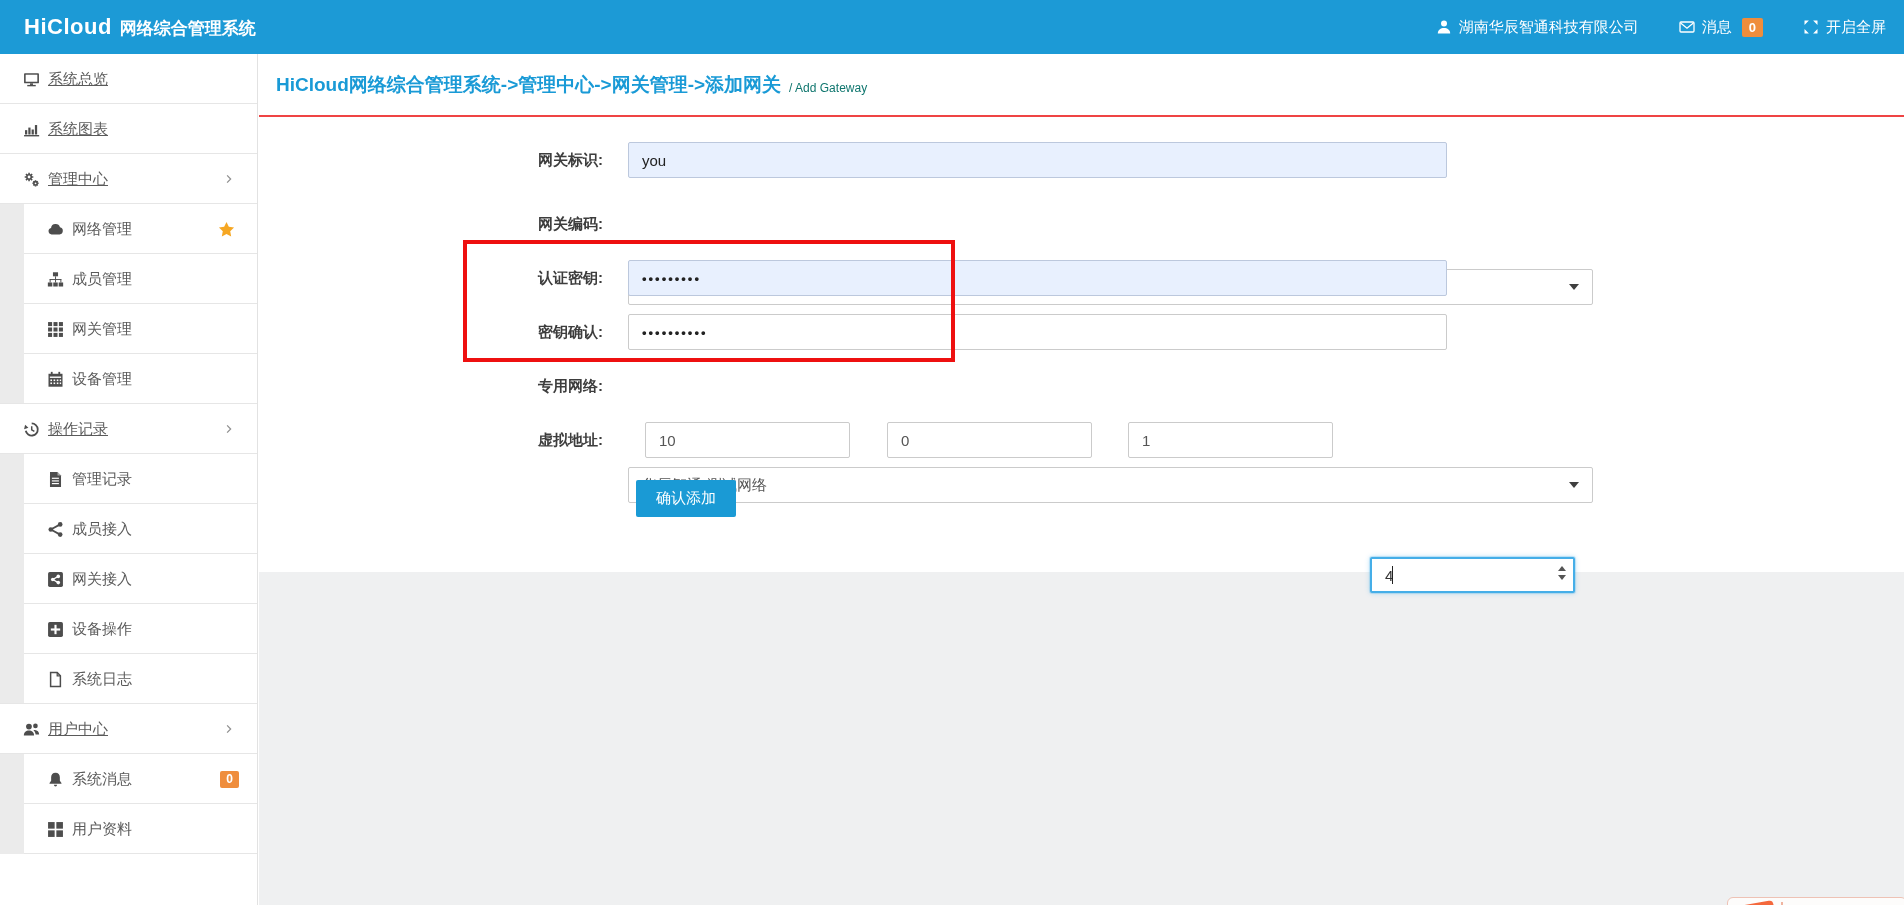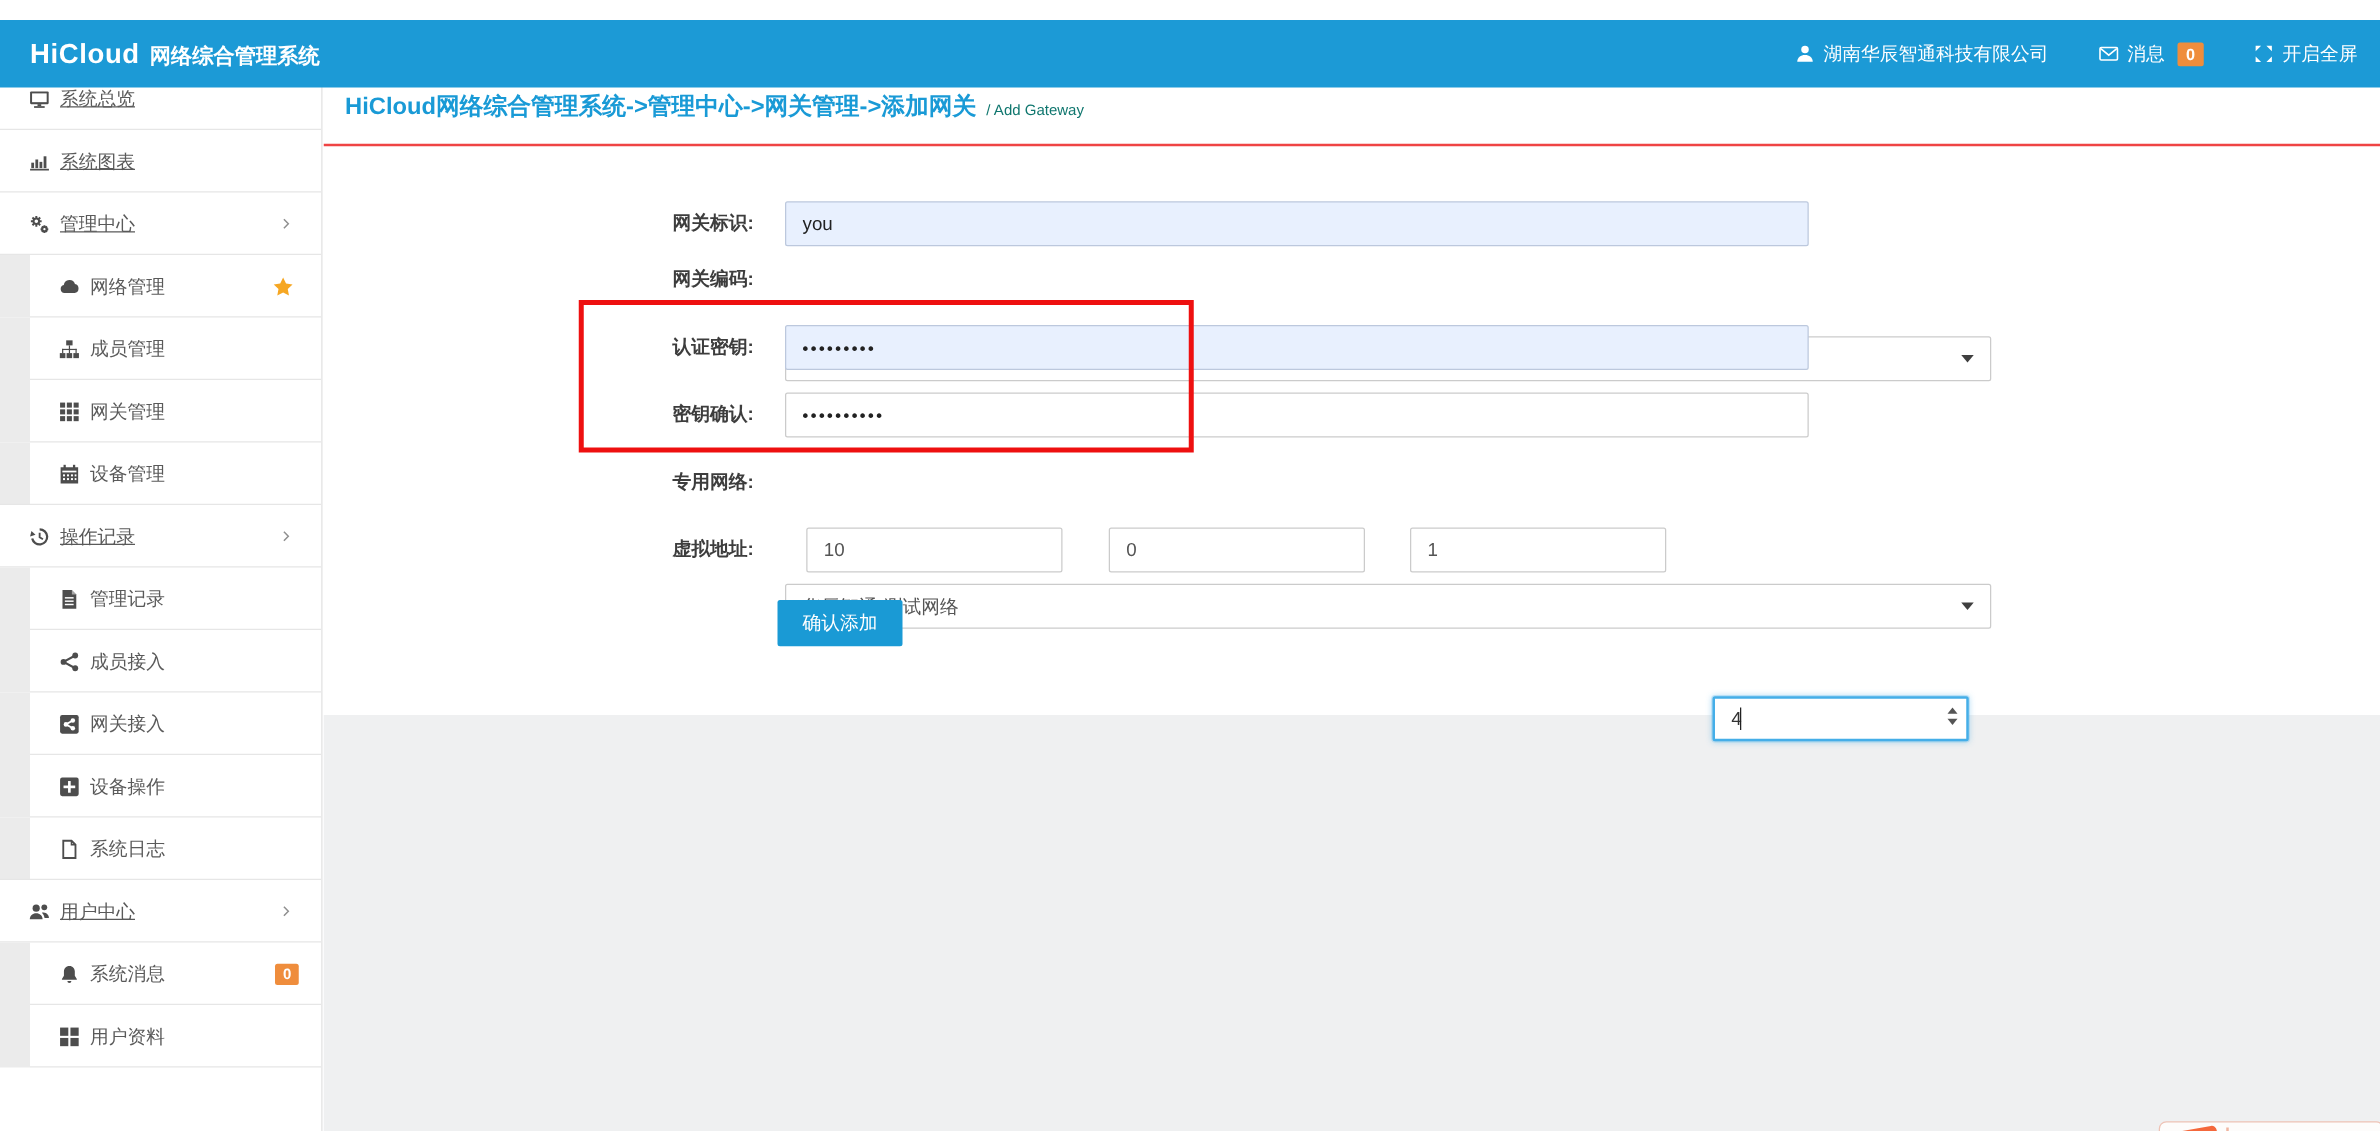--- a/index.html
+++ b/index.html
@@ -1,20 +1,20 @@
 <!DOCTYPE html>
 <html><head>
 <meta charset="utf-8">
 <style>
   html,body{margin:0;padding:0;background:#fff;}
   body{width:1904px;height:905px;position:relative;overflow:hidden;
        font-family:"Liberation Sans","DejaVu Sans",sans-serif;}
 
   
-  .top{position:absolute;top:16px;left:0;right:0;height:54px;background:#1c9ad6;
+  .top{position:absolute;top:0;left:0;right:0;height:54px;background:#1c9ad6;
        display:flex;align-items:center;color:#fff;z-index:20;}
   .logo{margin-left:24px;display:flex;align-items:baseline;gap:8px;white-space:nowrap;}
   .logo-b{font-size:22px;font-weight:bold;letter-spacing:.5px;}
   .logo-r{font-size:17px;font-weight:bold;}
   .top-right{margin-left:auto;display:flex;align-items:center;gap:40px;margin-right:18px;font-size:15px;}
   .top-item{display:flex;align-items:center;gap:7px;cursor:pointer;white-space:nowrap;}
   .top-item .hic{display:flex;align-items:center;}
   .hbadge{background:#ef8d3c;color:#fff;font-size:13px;font-weight:bold;
           padding:2px 7px;border-radius:2px;margin-left:3px;line-height:15px;}
 
@@ -37,21 +37,21 @@
           padding:2px 6px;border-radius:2px;line-height:13px;}
 
   
   .content{position:absolute;left:259px;top:54px;right:0;bottom:0;background:#fff;}
   .crumbbar{height:61px;border-bottom:2px solid #ef4444;display:flex;align-items:center;padding-left:17px;}
   .crumb{color:#199ad6;font-size:19px;font-weight:bold;white-space:nowrap;}
   .crumb-sub{color:#0f766e;font-size:12px;margin-left:8px;margin-top:7px;white-space:nowrap;}
   .graybg{position:absolute;left:0;right:0;top:518px;bottom:0;background:#eff0f1;}
 
   .flabel,.fbig,.vbox,.btn{position:absolute;}
-  .r1{top:107px}.r2{top:152px}.r3{top:206px}.r4{top:260px}.r5{top:314px}.r6{top:368px}
+  .r1{top:88px}.r2{top:152px}.r3{top:206px}.r4{top:260px}.r5{top:314px}.r6{top:368px}
   .flabel{left:0;width:344px;text-align:right;line-height:36px;font-size:15px;font-weight:bold;color:#3d3d3d;}
   .fbig{left:369px;width:965px;}
   .ctl{box-sizing:border-box;height:36px;border:1px solid #cbcbcb;border-radius:2px;background:#fff;
        font-size:15px;color:#555;padding:0 13px;font-family:inherit;outline:none;}
   input.ctl{display:block;}
   input.fbig{width:819px;}
   .autofill{background:#e8f0fe;border-color:#bcc8dd;color:#222;}
   .pw{font-weight:bold;letter-spacing:2px;font-size:13px;color:#222;}
   .selectbox{position:relative;display:flex;align-items:center;cursor:pointer;}
   .caret{position:absolute;right:13px;top:14px;width:0;height:0;
@@ -64,21 +64,21 @@
       box-shadow:0 0 0 1px rgba(69,174,232,.22),0 0 5px rgba(69,174,232,.45);color:#333;}
   .tcaret{position:absolute;left:22px;top:9px;width:1px;height:18px;background:#222;}
   .spin{position:absolute;right:9px;top:9px;display:flex;flex-direction:column;gap:4px;cursor:pointer;}
   .spin b{display:block;width:0;height:0;border-left:4.5px solid transparent;border-right:4.5px solid transparent;}
   .spin .up{border-bottom:5.5px solid #555;}
   .spin .down{border-top:5.5px solid #555;}
 
   .redbox{position:absolute;left:204px;top:186px;width:484px;height:114px;
           border:4px solid #ee1010;z-index:6;pointer-events:none;}
 
-  .btn{left:363px;top:426px;width:100px;height:37px;background:#1a9ad5;color:#fff;border:none;
+  .btn{left:377px;top:426px;width:100px;height:37px;background:#1a9ad5;color:#fff;border:none;
        border-radius:2px;font-size:15px;font-family:inherit;cursor:pointer;}
 
   
   .widget{position:absolute;left:1727px;top:897px;width:178px;height:40px;background:#fdfcfb;
           border:1px solid #eec2b5;border-radius:6px;z-index:30;display:flex;align-items:flex-start;}
   .widget .blob{width:36px;height:24px;background:#f4683c;border-radius:4px;margin:5px 0 0 11px;
                 transform:rotate(-10deg);}
   .widget .wl{width:2px;height:26px;background:#f0b4a0;margin:4px 0 0 6px;}
 </style>
 </head>

